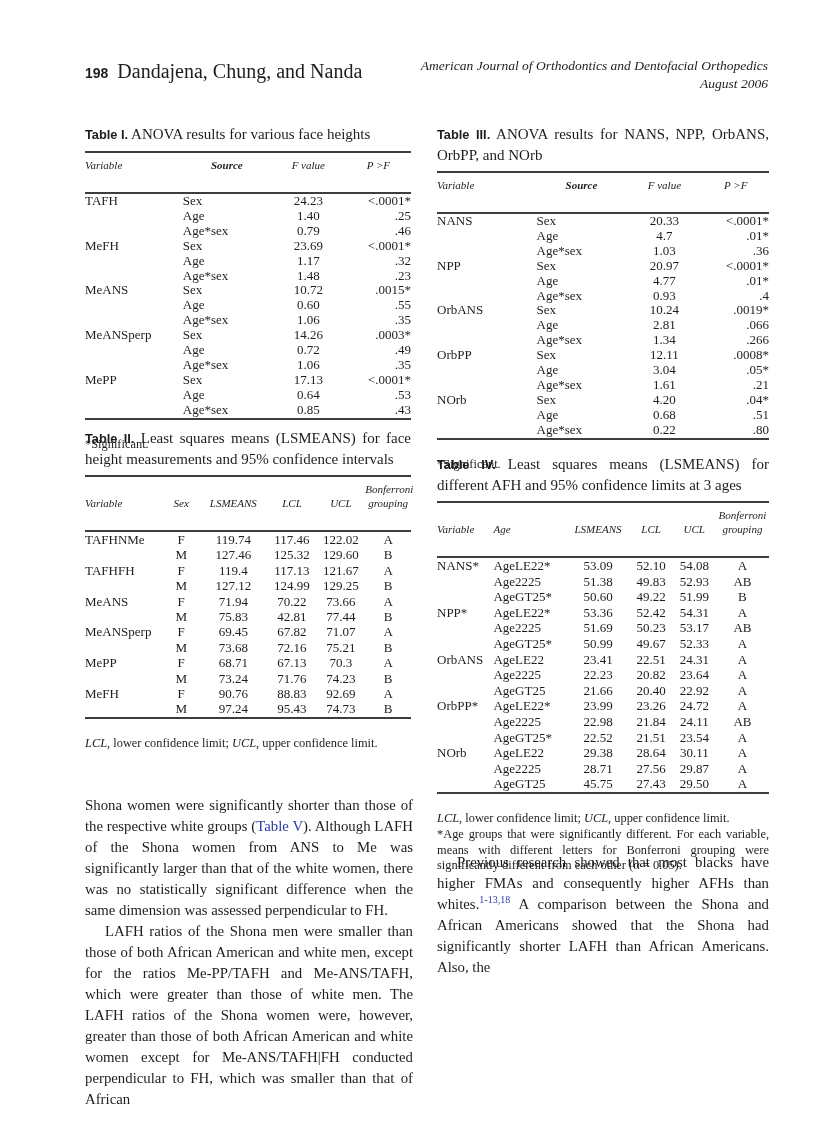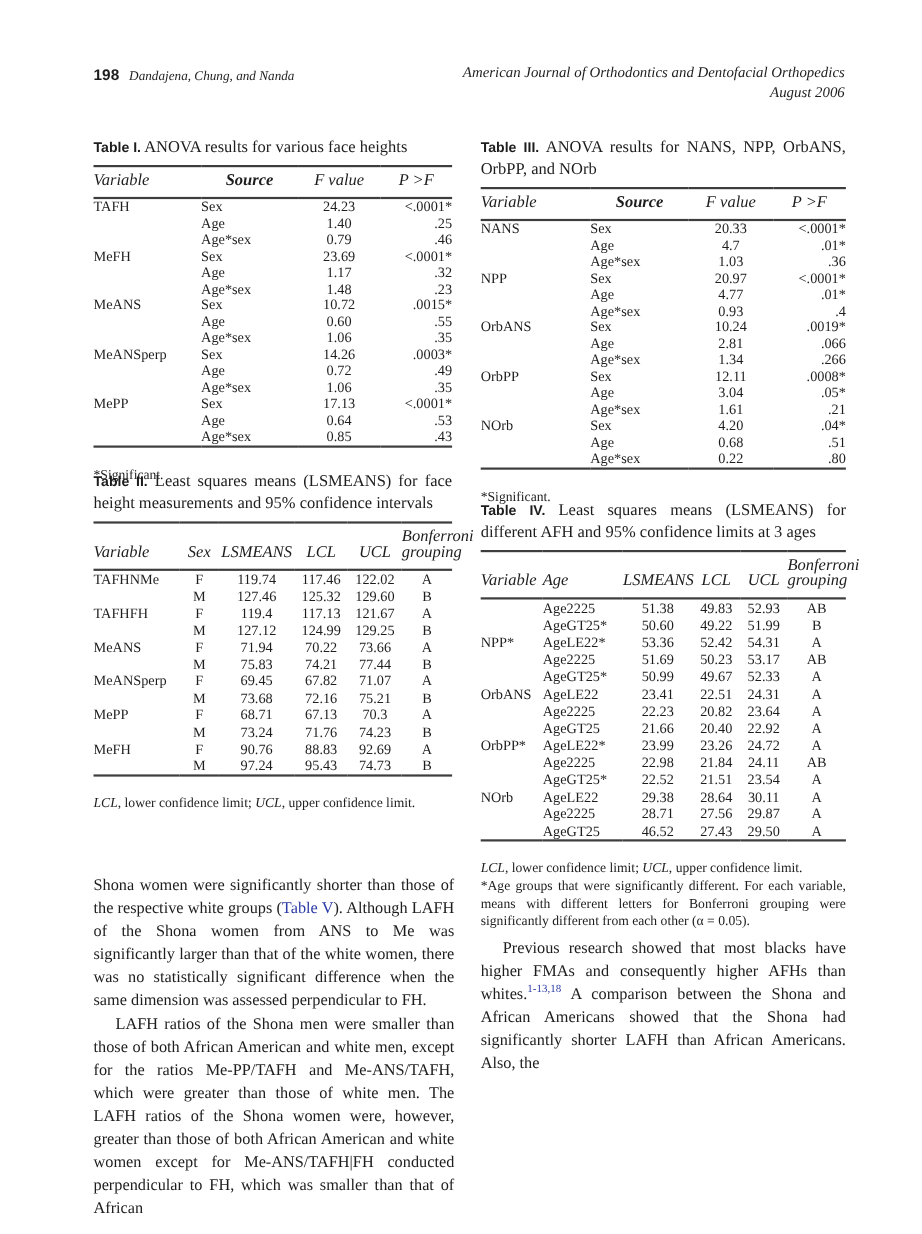--- a/index.html
+++ b/index.html
@@ -3,21 +3,21 @@
 <meta charset="utf-8">
 <style>
   html,body { margin:0; padding:0; background:#ffffff; }
   .page {
     position:relative; width:838px; height:1122px; background:#ffffff;
     color:#1d1d1d; font-family:"Liberation Serif", serif; overflow:hidden;
   }
   
   .header-left { position:absolute; left:85px; top:60px; white-space:nowrap; }
   .pageno { font-family:"Liberation Sans", sans-serif; font-weight:bold; font-size:14px; }
-  .authors { font-style:italic; font-size:12px; margin-left:9px;text-align:right; }
+  .authors { font-size:20px; margin-left:9px;text-align:right; }
   .header-right {
     position:absolute; right:70px; top:57px; text-align:right;
     font-style:italic; font-size:13.5px; line-height:17.5px;
   }
   
   .blk { position:absolute; }
   .blk-t1 { left:85px;  top:124px; width:326px; }
   .blk-t2 { left:85px;  top:428px; width:326px; }
   .blk-bl { left:85px;  top:795px; width:328px; }
   .blk-t3 { left:437px; top:124px; width:332px; }
@@ -26,22 +26,22 @@
   
   .caption { font-size:15px; line-height:20px; text-align:justify; }
   .cap-label { font-family:"Liberation Sans", sans-serif; font-weight:bold; font-size:12.8px; }
   
   .datatable {
     width:100%; border-collapse:collapse; table-layout:fixed; margin-top:6px;
     border-top:2px solid #3d3d3d; border-bottom:2px solid #3d3d3d;
   }
   .datatable thead tr { border-bottom:2px solid #3d3d3d; }
   .datatable th {
-    font-style:italic; font-weight:normal; font-size:15px; line-height:14px;
-    padding:5px 0 8px; vertical-align:bottom; text-align:center;margin-top:24px;
+    font-style:italic; font-weight:normal; font-size:11px; line-height:14px;
+    padding:5px 0 20px; vertical-align:bottom; text-align:center;margin-top:24px;
   }
   .datatable td { font-size:13px; padding:0; }
   
   .anova td { line-height:14.9px; }
   .anova th:nth-child(1){ width:30%; text-align:left; }
   .anova th:nth-child(2){ width:27%;font-weight:bold; }
   .anova th:nth-child(3){ width:23%; }
   .anova th:nth-child(4){ width:20%; text-align:center; }
   .anova td.c0 { text-align:left; }
   .anova td.c1 { text-align:left; }
@@ -255,21 +255,21 @@
             <td class="c1">F</td>
             <td class="c2">71.94</td>
             <td class="c3">70.22</td>
             <td class="c4">73.66</td>
             <td class="c5">A</td>
           </tr>
           <tr>
             <td class="c0"></td>
             <td class="c1">M</td>
             <td class="c2">75.83</td>
-            <td class="c3">74.21</td>
+            <td class="c3">42.81</td>
             <td class="c4">77.44</td>
             <td class="c5">B</td>
           </tr>
           <tr>
             <td class="c0">MeANSperp</td>
             <td class="c1">F</td>
             <td class="c2">69.45</td>
             <td class="c3">67.82</td>
             <td class="c4">71.07</td>
             <td class="c5">A</td>
@@ -449,20 +449,28 @@
           <th>Variable</th>
           <th>Age</th>
           <th>LSMEANS</th>
           <th>LCL</th>
           <th>UCL</th>
           <th>Bonferroni grouping</th>
         </tr>
       </thead>
       <tbody>
           <tr>
+            <td class="c0">NANS*</td>
+            <td class="c1">AgeLE22*</td>
+            <td class="c2">53.09</td>
+            <td class="c3">52.10</td>
+            <td class="c4">54.08</td>
+            <td class="c5">A</td>
+          </tr>
+          <tr>
             <td class="c0"></td>
             <td class="c1">Age2225</td>
             <td class="c2">51.38</td>
             <td class="c3">49.83</td>
             <td class="c4">52.93</td>
             <td class="c5">AB</td>
           </tr>
           <tr>
             <td class="c0"></td>
             <td class="c1">AgeGT25*</td>
@@ -555,21 +563,21 @@
             <td class="c0"></td>
             <td class="c1">Age2225</td>
             <td class="c2">28.71</td>
             <td class="c3">27.56</td>
             <td class="c4">29.87</td>
             <td class="c5">A</td>
           </tr>
           <tr>
             <td class="c0"></td>
             <td class="c1">AgeGT25</td>
-            <td class="c2">46.52</td>
+            <td class="c2">45.75</td>
             <td class="c3">27.43</td>
             <td class="c4">29.50</td>
             <td class="c5">A</td>
           </tr>
         </tbody>
     </table>
     <div class="footnote">
       <span class="it">LCL</span><span>, lower confidence limit; </span><span class="it">UCL</span><span>, upper confidence limit.</span>
     </div>
     <div class="footnote" style="margin-top:0;">*Age groups that were significantly different. For each variable, means with different letters for Bonferroni grouping were significantly different from each other (α = 0.05).</div>

